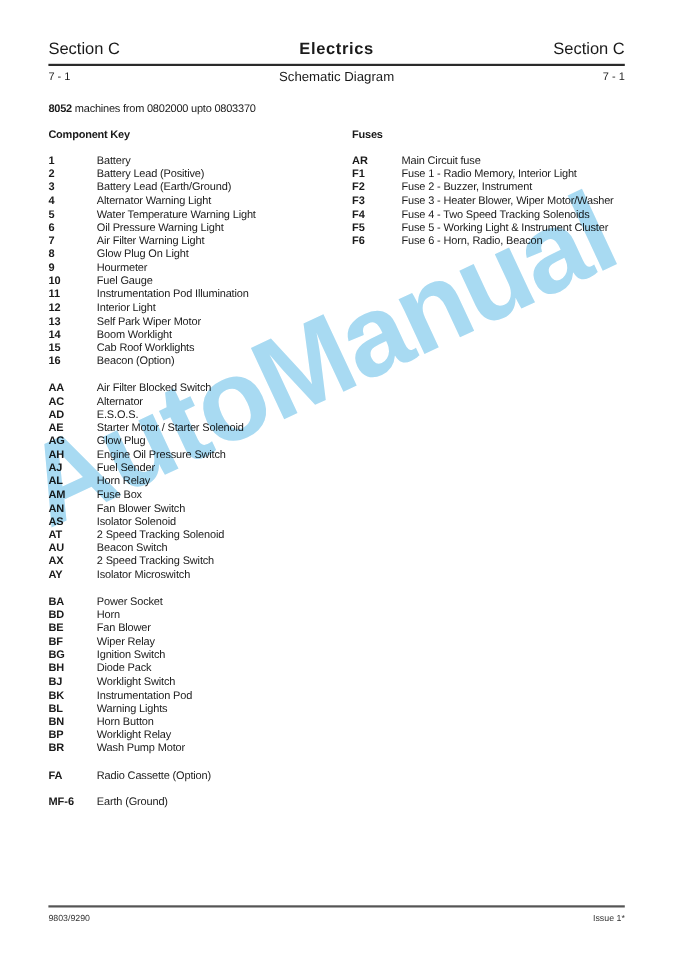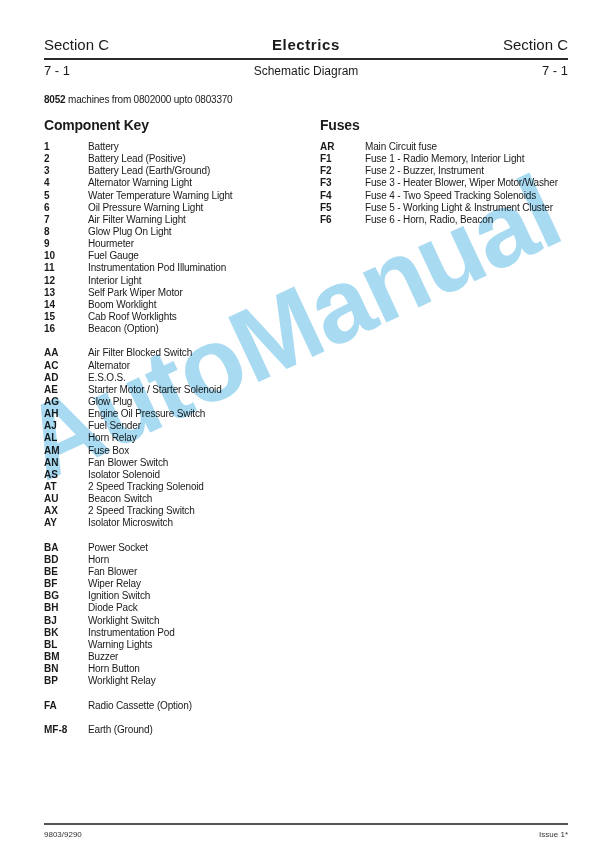--- a/index.html
+++ b/index.html
@@ -4,24 +4,24 @@
 <style>
   html, body { margin: 0; padding: 0; background: #ffffff; }
   body { width: 612px; height: 866px; position: relative; overflow: hidden;
          font-family: "Liberation Sans", sans-serif; color: #1a1a1a; }
   .hdr-row { position: absolute; left: 44px; right: 44px; display: flex;
              justify-content: space-between; align-items: center; }
   .hdr-top { top: 36px; font-size: 15px; }
   .hdr-top .center { font-weight: bold; letter-spacing: 0.6px; font-size: 15px; }
   .rule-thick { position: absolute; left: 44px; right: 44px; top: 58px; height: 2px; background: #2a2a2a; }
   .hdr-sub { top: 63px; font-size: 12px; }
-  .hdr-sub .side { font-size: 13px; }
+  .hdr-sub .side { font-size: 10px; }
   .machines { position: absolute; left: 44px; top: 94px; font-size: 10px; letter-spacing: -0.2px; }
   .machines b { font-weight: bold; }
-  .sec-title { position: absolute; top: 117px; font-size: 14px; font-weight: bold; letter-spacing: -0.2px; }
+  .sec-title { position: absolute; top: 117px; font-size: 10px; font-weight: bold; letter-spacing: -0.2px; }
   .list { position: absolute; margin: 0; padding: 0; list-style: none; font-size: 10px; }
   .list li { height: 12.15px; line-height: 12.15px; display: flex; white-space: nowrap; }
   .list .code { font-weight: bold; width: 44px; flex: none; }
   .list .desc { letter-spacing: -0.15px; }
   .gap { height: 12.2px !important; }
   .col-left { left: 44px; top: 141px; }
   .col-right { left: 320px; top: 141px; }
   .col-right .code { width: 45px; }
   .rule-foot { position: absolute; left: 44px; right: 44px; top: 823px; height: 1.5px; background: #555; }
   .foot { position: absolute; left: 44px; right: 44px; top: 830px; font-size: 8px; display: flex; justify-content: space-between; color: #333; }
@@ -206,39 +206,39 @@
     </li>
     <li>
       <span class="code">BK</span>
       <span class="desc">Instrumentation Pod</span>
     </li>
     <li>
       <span class="code">BL</span>
       <span class="desc">Warning Lights</span>
     </li>
     <li>
-      <span class="code">BM</span>
-      <span class="desc">Buzzer</span>
-    </li>
-    <li>
       <span class="code">BN</span>
       <span class="desc">Horn Button</span>
     </li>
     <li>
       <span class="code">BP</span>
       <span class="desc">Worklight Relay</span>
     </li>
+    <li>
+      <span class="code">BR</span>
+      <span class="desc">Wash Pump Motor</span>
+    </li>
     <li class="gap"></li>
     <li>
       <span class="code">FA</span>
       <span class="desc">Radio Cassette (Option)</span>
     </li>
     <li class="gap"></li>
     <li>
-      <span class="code">MF-8</span>
+      <span class="code">MF-6</span>
       <span class="desc">Earth (Ground)</span>
     </li>
   </ul>
 <ul class="list col-right" id="fuse-list">
     <li>
       <span class="code">AR</span>
       <span class="desc">Main Circuit fuse</span>
     </li>
     <li>
       <span class="code">F1</span>

